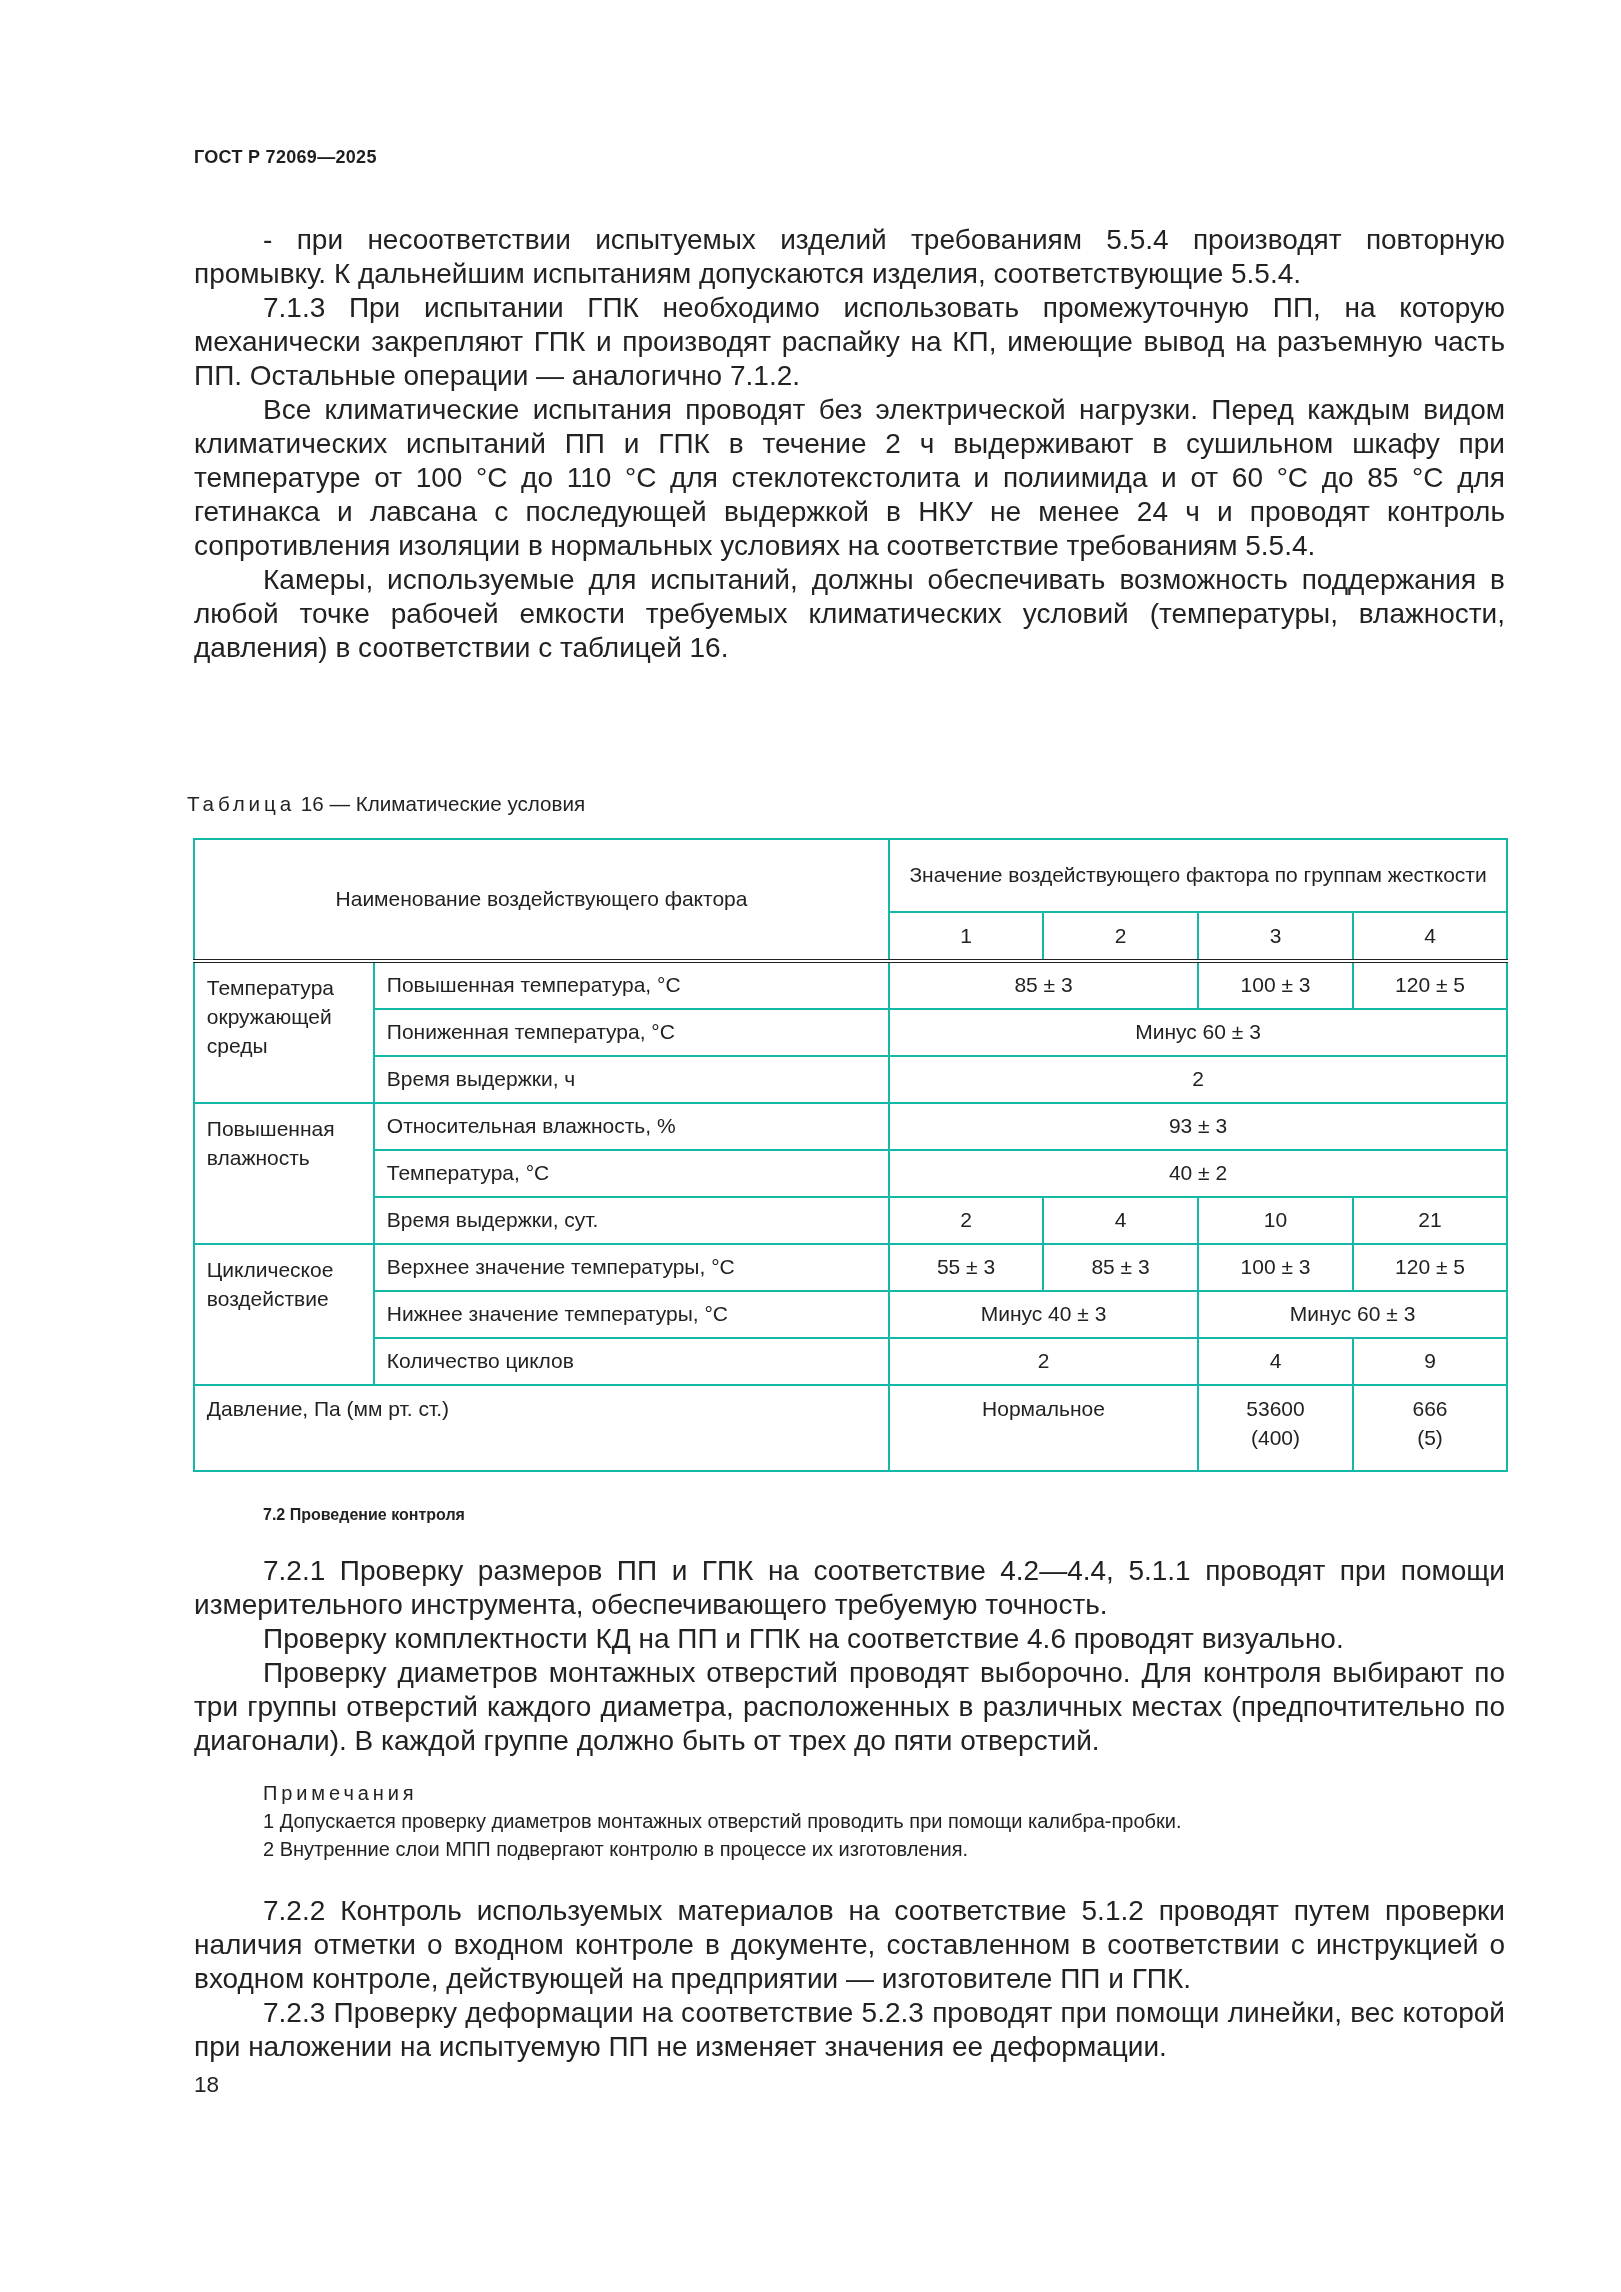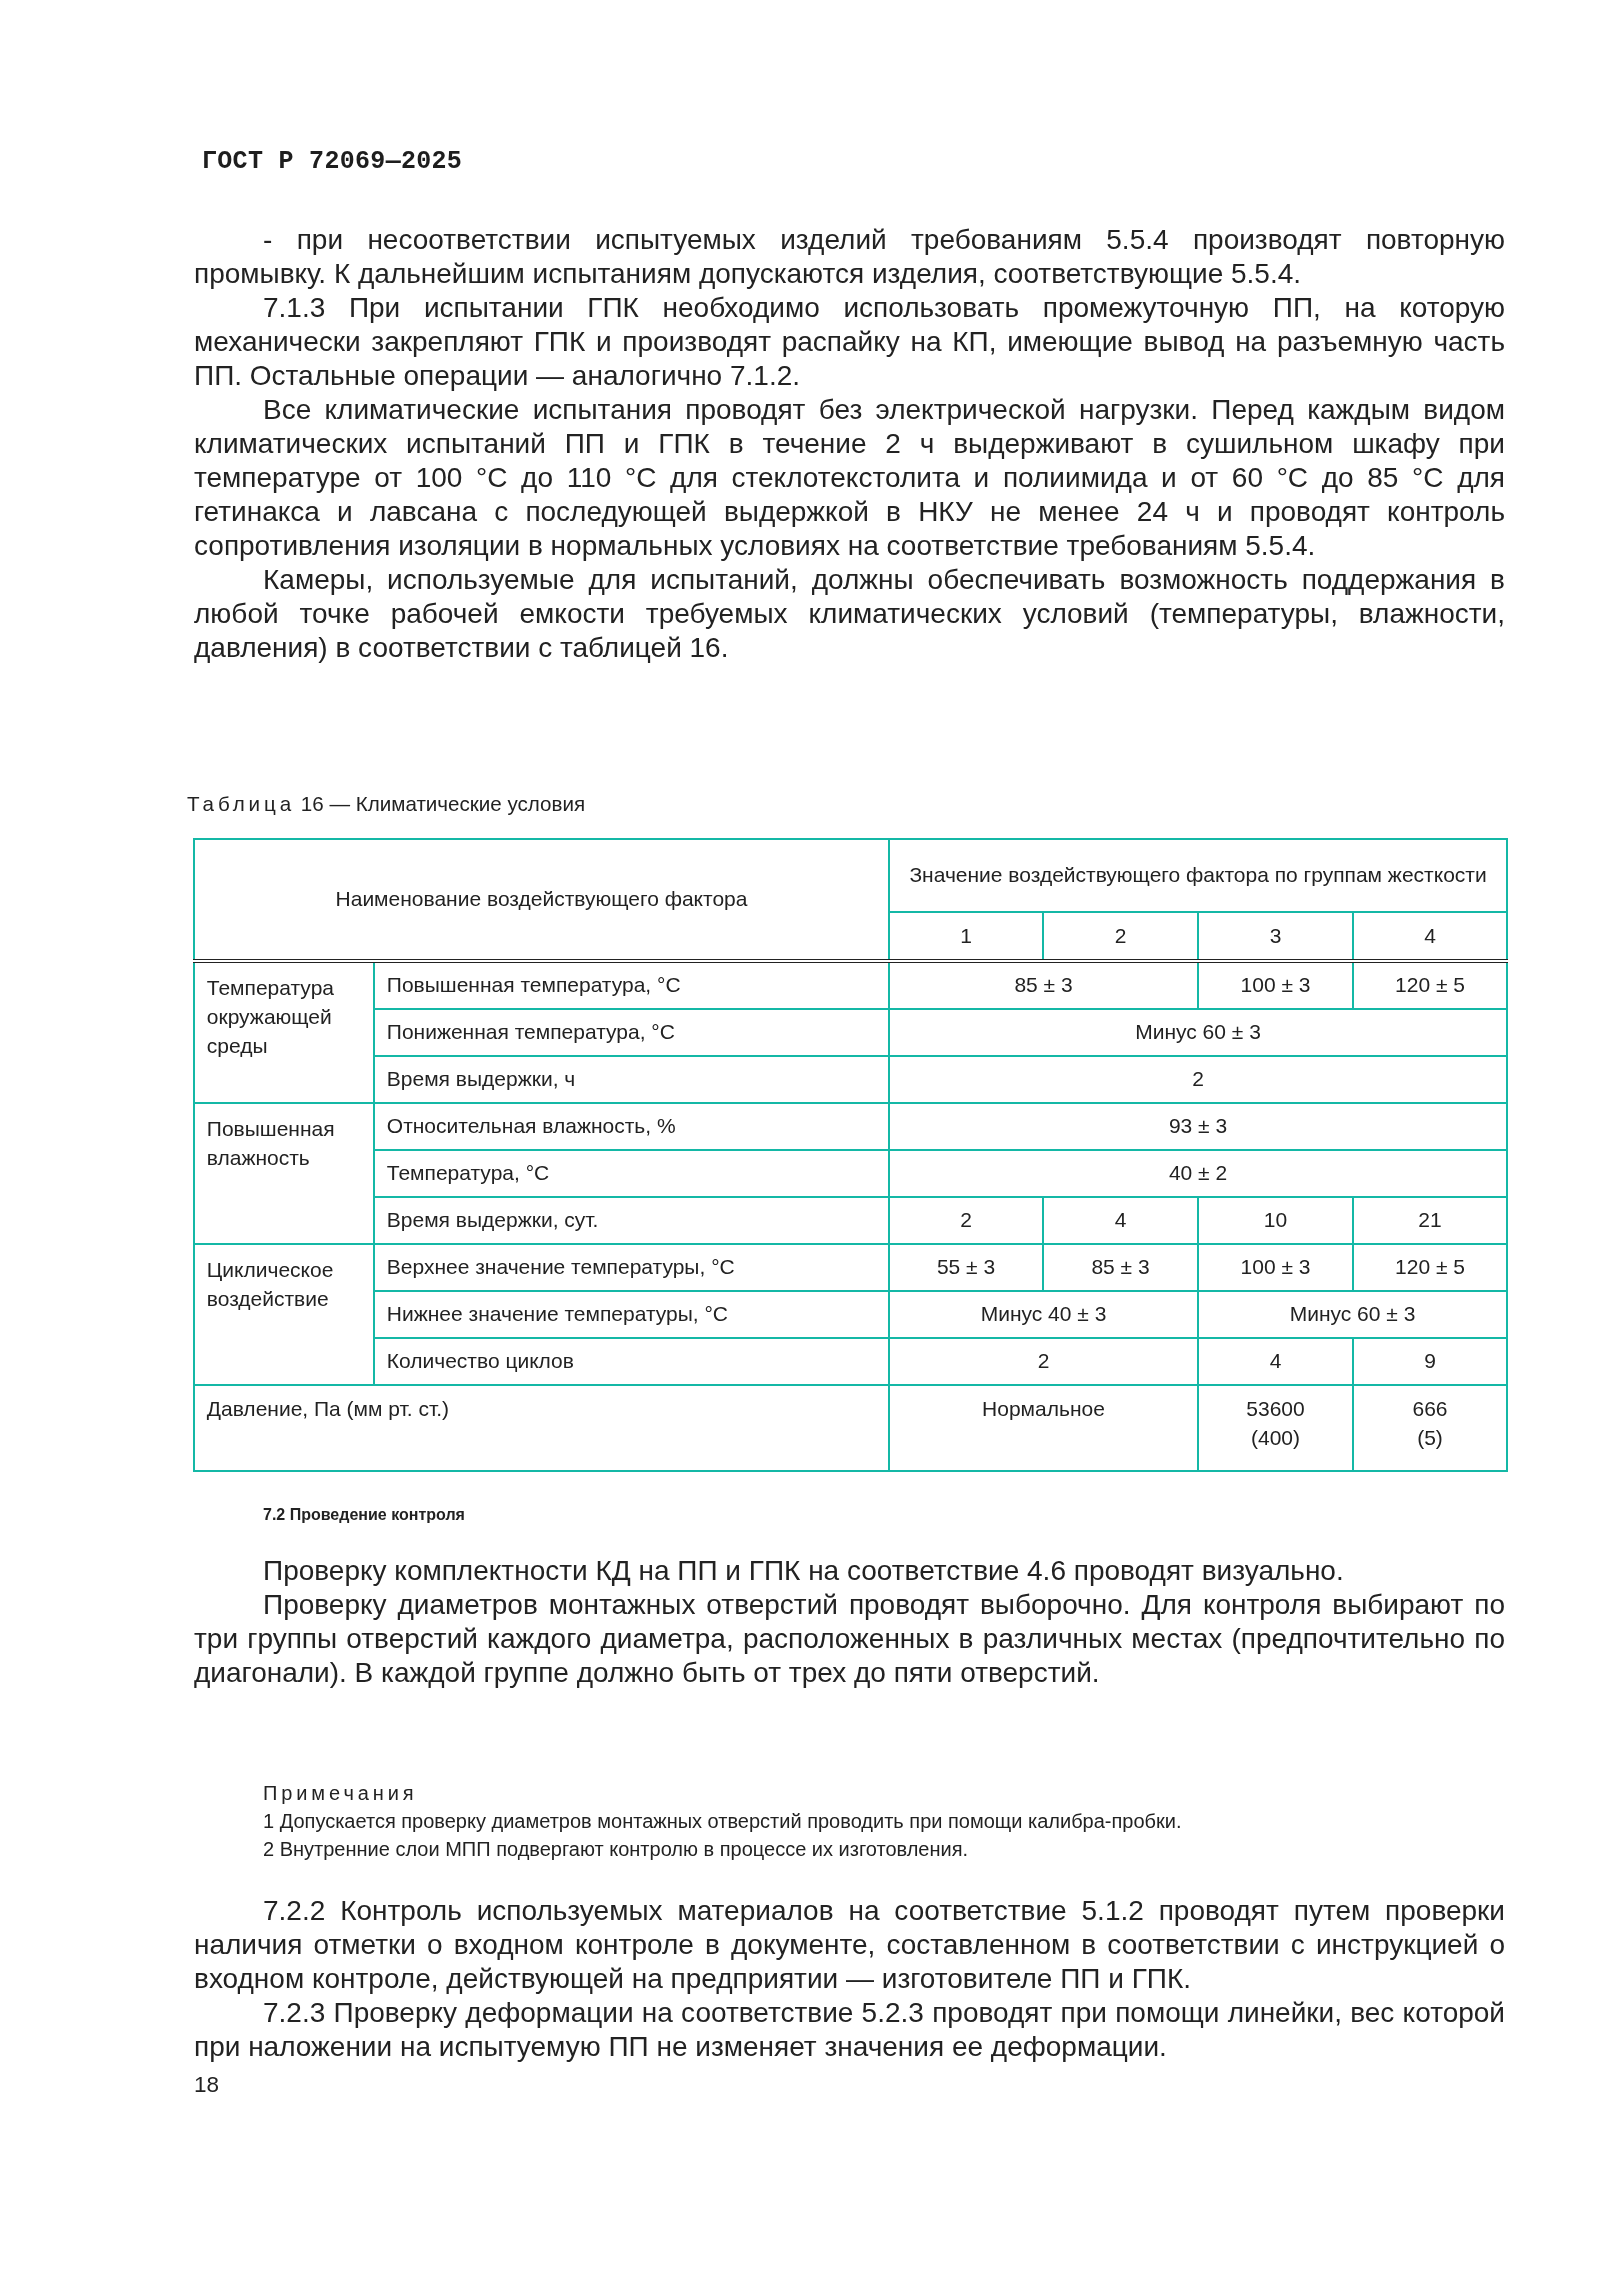--- a/index.html
+++ b/index.html
@@ -1,19 +1,19 @@
 <!DOCTYPE html>
 <html><head>
 <meta charset="utf-8">
 <style>
   html, body { margin: 0; padding: 0; background: #ffffff; }
   body { width: 1621px; height: 2293px; position: relative; overflow: hidden;
          font-family: "Liberation Sans", "DejaVu Sans", sans-serif; color: #222222; }
   .abs { position: absolute; }
-  .title { left: 202px; top: 147px; font-size: 25px; font-weight: bold; letter-spacing: 0.3px; color: #1e1e1e; font-family: Liberation Mono, monospace; }
+  .title { left: 194px; top: 147px; font-size: 18px; font-weight: bold; letter-spacing: 0.3px; color: #1e1e1e; }
   .body-block { left: 194px; width: 1311px; font-size: 28px; line-height: 34px; text-align: justify; }
   .body-block p { margin: 0; text-indent: 69px; }
   .caption { left: 187px; top: 792px; font-size: 20.6px; }
   .spaced { letter-spacing: 3.9px; }
   table.t16 { position: absolute; left: 193px; top: 838px; width: 1312px; border-collapse: collapse;
               font-size: 21px; color: #222; table-layout: fixed; }
   table.t16 td { border: 2px solid #14b8a6; padding: 0 11.8px; vertical-align: middle; line-height: 26.5px; }
   table.t16 .hdr1 td { height: 71px; text-align: center; line-height: 26.5px; }
   table.t16 .hdr2 td { height: 46px; text-align: center; }
   table.t16 .hdr2 td { border-bottom: 4.9px double #222; }
@@ -129,20 +129,21 @@
       <div>666</div>
       <div>(5)</div>
     </td>
   </tr>
 </tbody>
   </table>
 
 <div class="abs heading72">7.2  Проведение контроля</div>
 
 <div class="abs body-block" style="top:1554px">
+  <p>7.2.1  Проверку размеров ПП и ГПК на соответствие 4.2—4.4, 5.1.1 проводят при помощи измерительного инструмента, обеспечивающего требуемую точность.</p>
   <p>Проверку комплектности КД на ПП и ГПК на соответствие 4.6 проводят визуально.</p>
   <p>Проверку диаметров монтажных отверстий проводят выборочно. Для контроля выбирают по три группы отверстий каждого диаметра, расположенных в различных местах (предпочтительно по диагонали). В каждой группе должно быть от трех до пяти отверстий.</p>
 </div>
 
 <div class="abs notes" style="top:1779px">
   <div class="spaced">Примечания</div>
   <div>1  Допускается проверку диаметров монтажных отверстий проводить при помощи калибра-пробки.</div>
   <div>2  Внутренние слои МПП подвергают контролю в процессе их изготовления.</div>
 </div>
 

